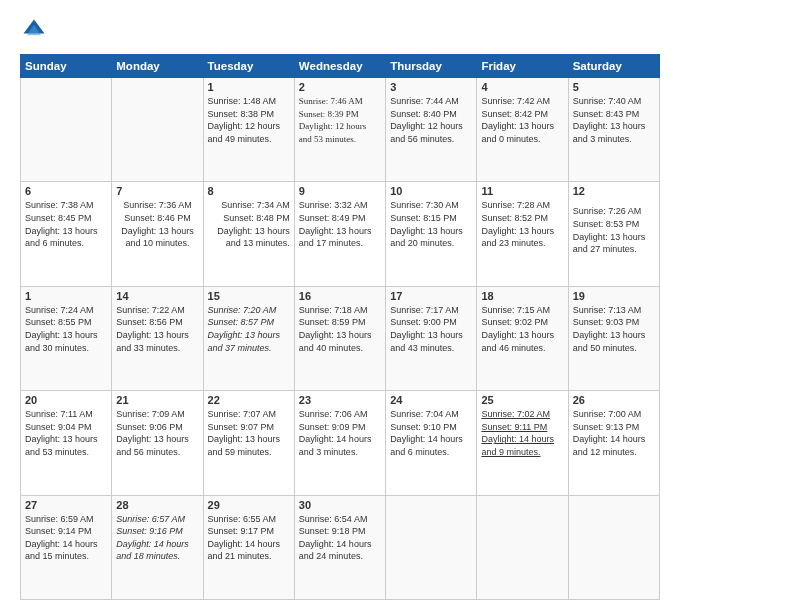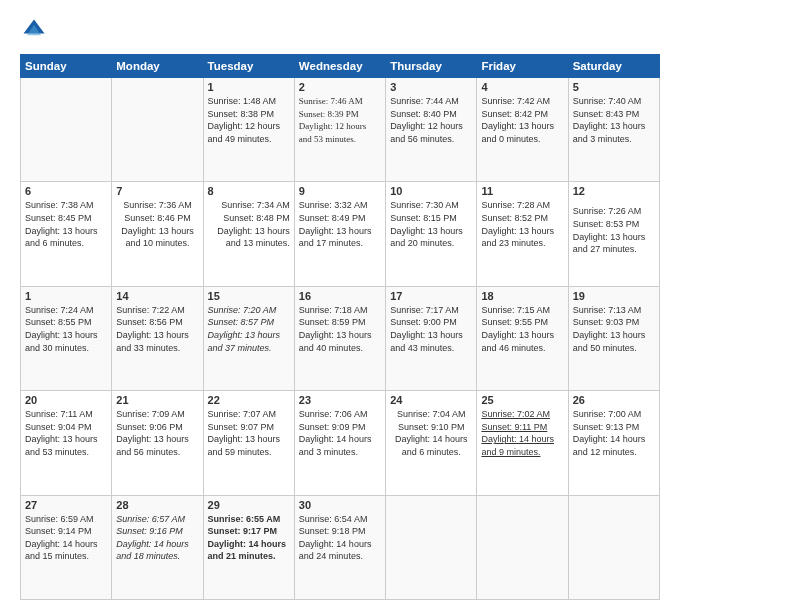--- a/index.html
+++ b/index.html
@@ -239,21 +239,21 @@
           </td>
           <td>
             <span class="day-number">17</span>
             <div class="day-info" style="white-space: pre-line;">Sunrise: 7:17 AM
 Sunset: 9:00 PM
 Daylight: 13 hours and 43 minutes.</div>
           </td>
           <td>
             <span class="day-number">18</span>
             <div class="day-info" style="white-space: pre-line;">Sunrise: 7:15 AM
-Sunset: 9:55 PM
+Sunset: 9:02 PM
 Daylight: 13 hours and 46 minutes.</div>
           </td>
           <td>
             <span class="day-number">19</span>
             <div class="day-info" style="white-space: pre-line;">Sunrise: 7:13 AM
 Sunset: 9:03 PM
 Daylight: 13 hours and 50 minutes.</div>
           </td>
         </tr>
         <tr>
@@ -276,21 +276,21 @@
 Daylight: 13 hours and 59 minutes.</div>
           </td>
           <td>
             <span class="day-number">23</span>
             <div class="day-info" style="white-space: pre-line;">Sunrise: 7:06 AM
 Sunset: 9:09 PM
 Daylight: 14 hours and 3 minutes.</div>
           </td>
           <td>
             <span class="day-number">24</span>
-            <div class="day-info" style="white-space: pre-line; text-align: center;">Sunrise: 7:04 AM
+            <div class="day-info" style="white-space: pre-line;">Sunrise: 7:04 AM
 Sunset: 9:10 PM
 Daylight: 14 hours and 6 minutes.</div>
           </td>
           <td>
             <span class="day-number">25</span>
             <div class="day-info" style="white-space: pre-line; text-decoration: underline;">Sunrise: 7:02 AM
 Sunset: 9:11 PM
 Daylight: 14 hours and 9 minutes.</div>
           </td>
           <td>
@@ -308,21 +308,21 @@
 Daylight: 14 hours and 15 minutes.</div>
           </td>
           <td>
             <span class="day-number">28</span>
             <div class="day-info" style="white-space: pre-line; font-style: italic;">Sunrise: 6:57 AM
 Sunset: 9:16 PM
 Daylight: 14 hours and 18 minutes.</div>
           </td>
           <td>
             <span class="day-number">29</span>
-            <div class="day-info" style="white-space: pre-line; font-weight: bold;">Sunrise: 6:55 AM
+            <div class="day-info" style="white-space: pre-line;">Sunrise: 6:55 AM
 Sunset: 9:17 PM
 Daylight: 14 hours and 21 minutes.</div>
           </td>
           <td>
             <span class="day-number">30</span>
             <div class="day-info" style="white-space: pre-line;">Sunrise: 6:54 AM
 Sunset: 9:18 PM
 Daylight: 14 hours and 24 minutes.</div>
           </td>
           <td class="empty-cell"></td>

